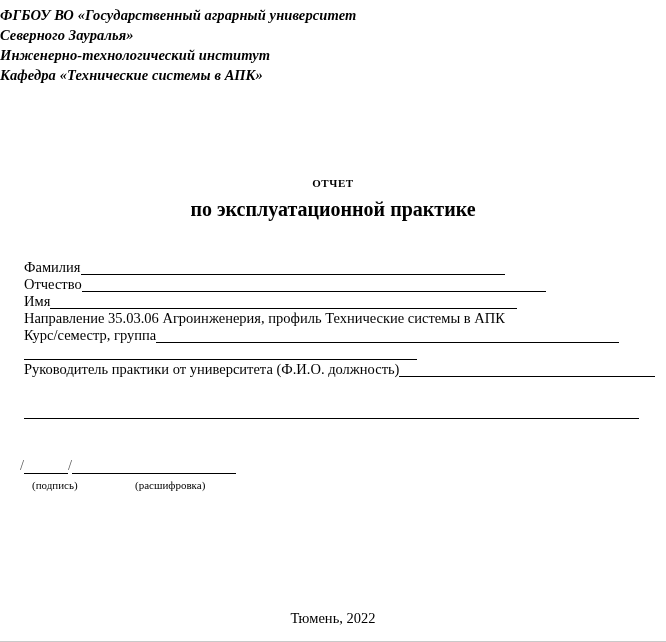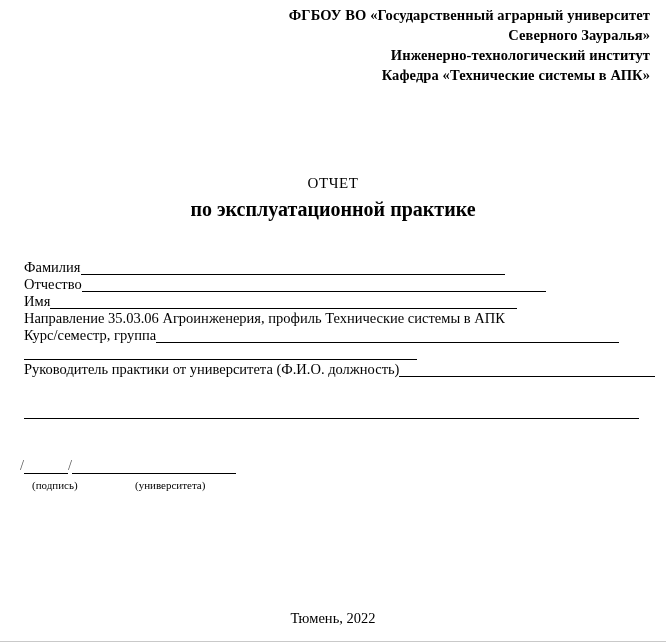--- a/index.html
+++ b/index.html
@@ -23,42 +23,43 @@
     background: #ffffff;
     border-bottom: 1px solid #c9c9c9;
     box-sizing: border-box;
   }
 
   
   .header {
     position: absolute;
     top: 5px;
     left: 0;
-    right: 16px;
-    text-align: right;
+    right: 8px;
+    text-align: left;
+    font-style: italic;
   }
   .header-line {
     font-weight: bold;
     font-size: 14.5px;
     line-height: 20px;
     letter-spacing: 0.1px;
     white-space: nowrap;
   }
 
   
   .title-block {
     position: absolute;
     top: 172px;
     left: 0;
     right: 0;
     text-align: center;
   }
   .doc-title {
-    font-weight: normal;
-    font-size: 15px;
+    font-weight: bold;
+    font-size: 11px;
     line-height: 22px;
     letter-spacing: 0.6px;
   }
   .doc-subtitle {
     font-weight: bold;
     font-size: 20px;
     line-height: 22px;
     margin-top: 4px;
   }
 
@@ -221,21 +222,21 @@
 
   <div class="signature">
     <div class="sign-line">
       <span class="slash">/</span>
       <span class="sign-rule-a"></span>
       <span class="slash">/</span>
       <span class="sign-rule-b"></span>
     </div>
     <div class="sign-captions">
       <span class="cap-signature">(подпись)</span>
-      <span class="cap-transcript">(университета)</span>
+      <span class="cap-transcript">(расшифровка)</span>
     </div>
   </div>
 
   <div class="footer">
     <span>Тюмень, 2022</span>
   </div>
 
 </div>
 
 </body></html>

